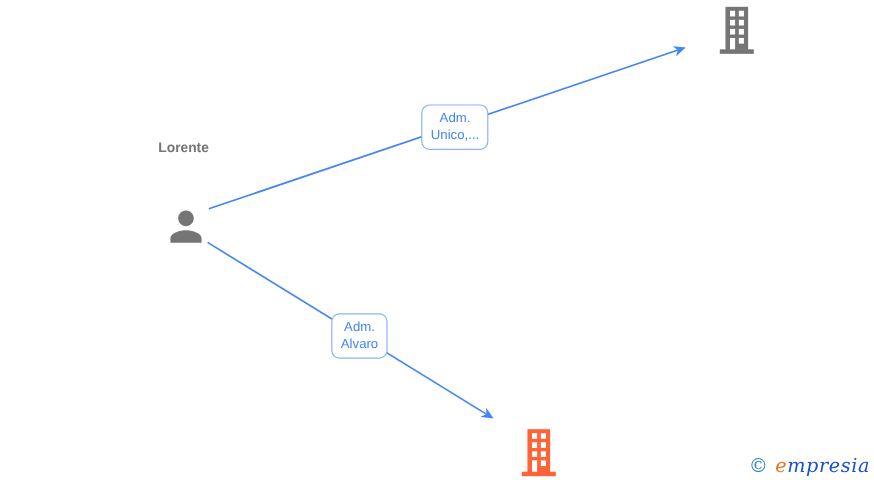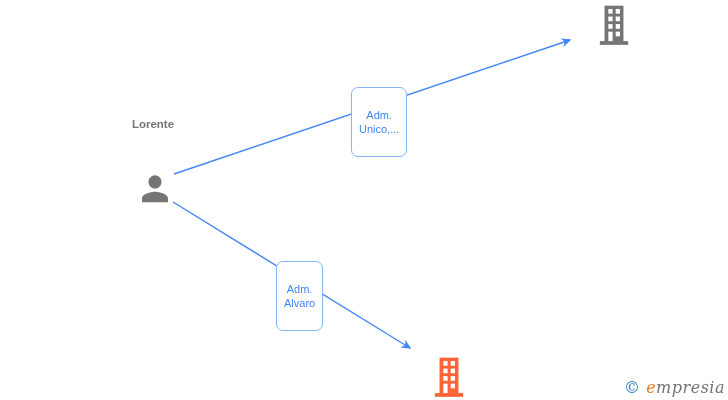--- a/index.html
+++ b/index.html
@@ -43,21 +43,21 @@
   }
   .edge-label {
     position: absolute;
     background: #ffffff;
     border: 1px solid #8ab4f8;
     border-radius: 7px;
     color: #4285F4;
     font-size: 11px;
     line-height: 14px;
     text-align: center;
-    padding: 20px 7px;
+    padding: 4px 7px;
     cursor: pointer;
   }
   .edge-label-1 { left: 351px; top: 87px; }
   .edge-label-2 { left: 276px; top: 261px; }
   .building {
     position: absolute;
     width: 34px;
     height: 41px;
     cursor: pointer;
   }
@@ -70,21 +70,21 @@
     right: 3px;
     bottom: 3px;
     font-family: "DejaVu Serif", serif;
     font-style: italic;
     font-size: 16px;
     letter-spacing: 0.5px;
     white-space: nowrap;
   }
   .wm-copyright { color: #2e86c1; font-style: normal; }
   .wm-e { color: #E87722; }
-  .wm-rest { color: #737373; }
+  .wm-rest { color: #1d4ed8; }
 </style>
 </head>
 <body>
 
 <div class="canvas">
 
   <svg class="edges-layer" width="728" height="400" viewBox="0 0 728 400">
     <defs>
       <marker id="arrowhead" markerWidth="11" markerHeight="9" refX="8.5" refY="4.5" orient="auto" markerUnits="userSpaceOnUse">
         <path d="M0,0 L10,4.5 L0,9 L3,4.5 Z" fill="#4285F4"></path>

